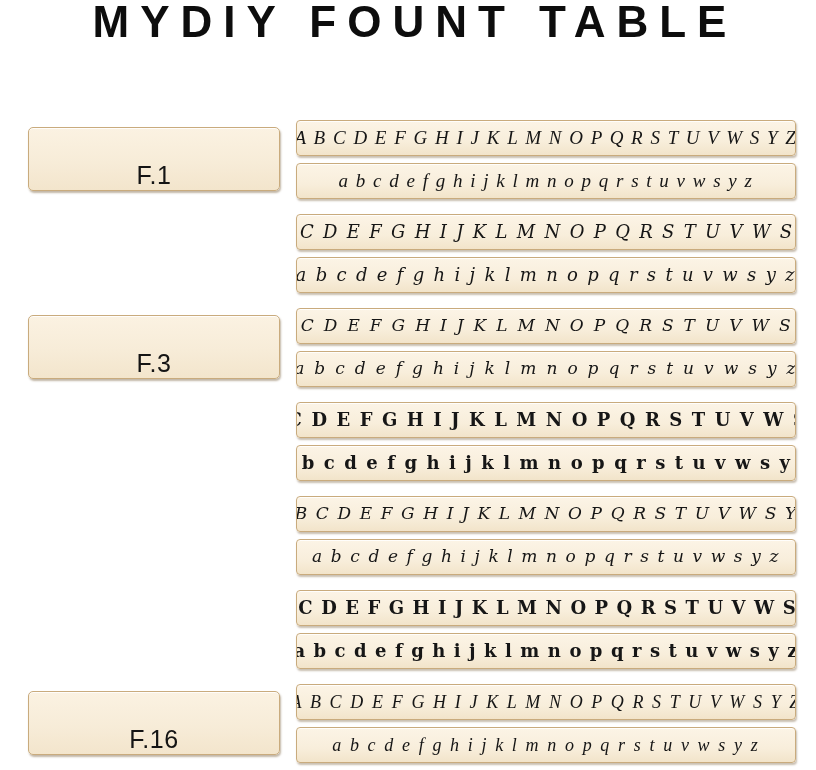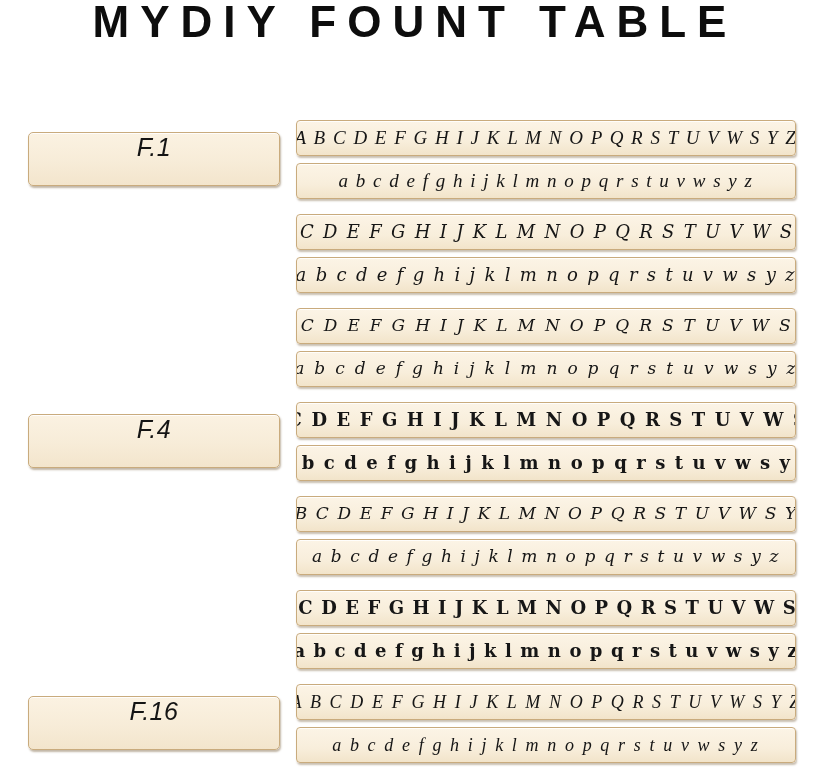--- a/index.html
+++ b/index.html
@@ -44,30 +44,29 @@
     display: flex;
     align-items: center;
     height: 94px;
   }
 
   
   .name-plate {
     position: absolute;
     left: 28px;
     width: 252px;
-    height: 54px;
+    height: 64px;
     background: linear-gradient(180deg, #fbf2e2 0%, #f7ecd8 55%, #f3e5cc 100%);
     border: 1px solid #c9ab7d;
     border-radius: 5px;
     box-shadow: 1px 2px 2px rgba(120, 96, 60, .45),
                 inset 0 1px 0 rgba(255, 255, 255, .85);
     display: flex;
-    align-items: flex-start;
+    align-items: flex-end;
     justify-content: center;
-    font-style: italic;
   }
   .name-plate .label {
     font-family: "Liberation Sans", sans-serif;
     font-size: 25px;
     color: #141414;
     letter-spacing: 0.5px;
   }
 
   
   .samples {
@@ -172,34 +171,34 @@
         <div class="strip f-script-2">
           <span class="glyphs">A B C D E F G H I J K L M N O P Q R S T U V W S Y Z</span>
         </div>
         <div class="strip f-script-2">
           <span class="glyphs">a b c d e f g h i j k l m n o p q r s t u v w s y z</span>
         </div>
       </div>
     </div>
 
     <div class="row">
+      <div class="name-plate">
+        <span class="label">F.3</span>
+      </div>
       <div class="samples">
         <div class="strip f-script-3">
           <span class="glyphs">A B C D E F G H I J K L M N O P Q R S T U V W S Y Z</span>
         </div>
         <div class="strip f-script-3">
           <span class="glyphs">a b c d e f g h i j k l m n o p q r s t u v w s y z</span>
         </div>
       </div>
     </div>
 
     <div class="row">
-      <div class="name-plate">
-        <span class="label">F.4</span>
-      </div>
       <div class="samples">
         <div class="strip f-bold-serif">
           <span class="glyphs">A B C D E F G H I J K L M N O P Q R S T U V W S Y Z</span>
         </div>
         <div class="strip f-bold-serif">
           <span class="glyphs">a b c d e f g h i j k l m n o p q r s t u v w s y z</span>
         </div>
       </div>
     </div>
 

